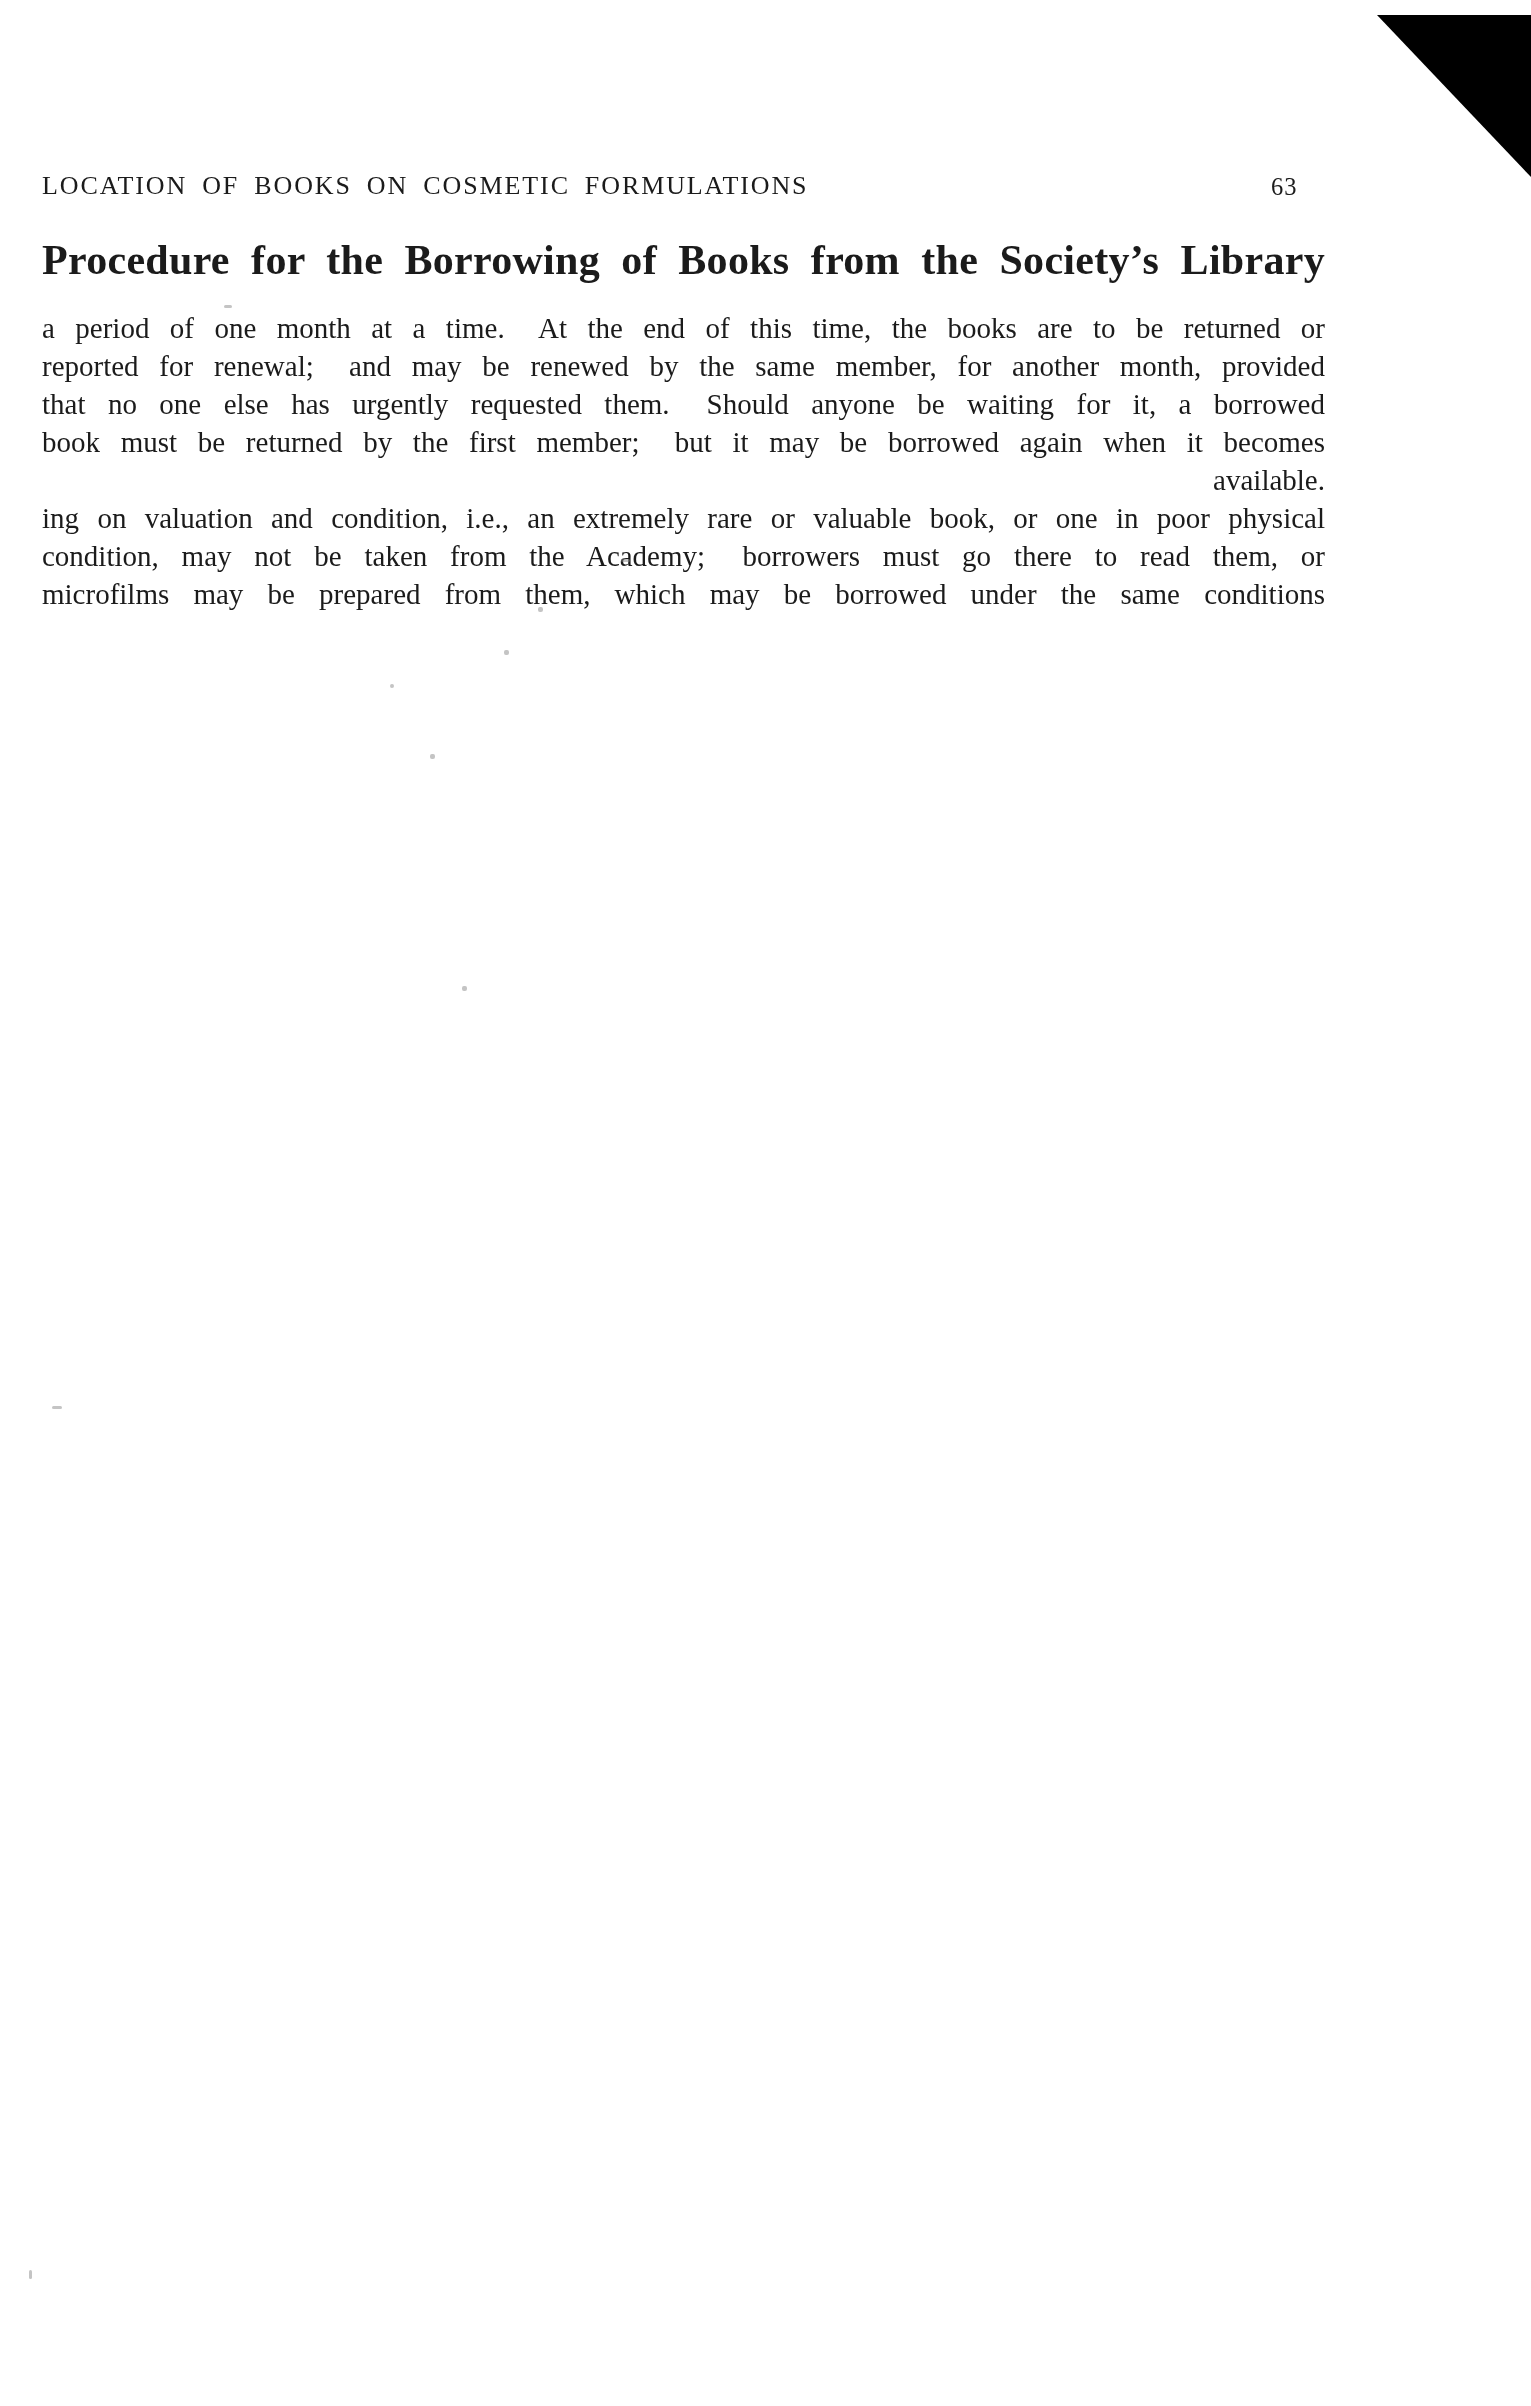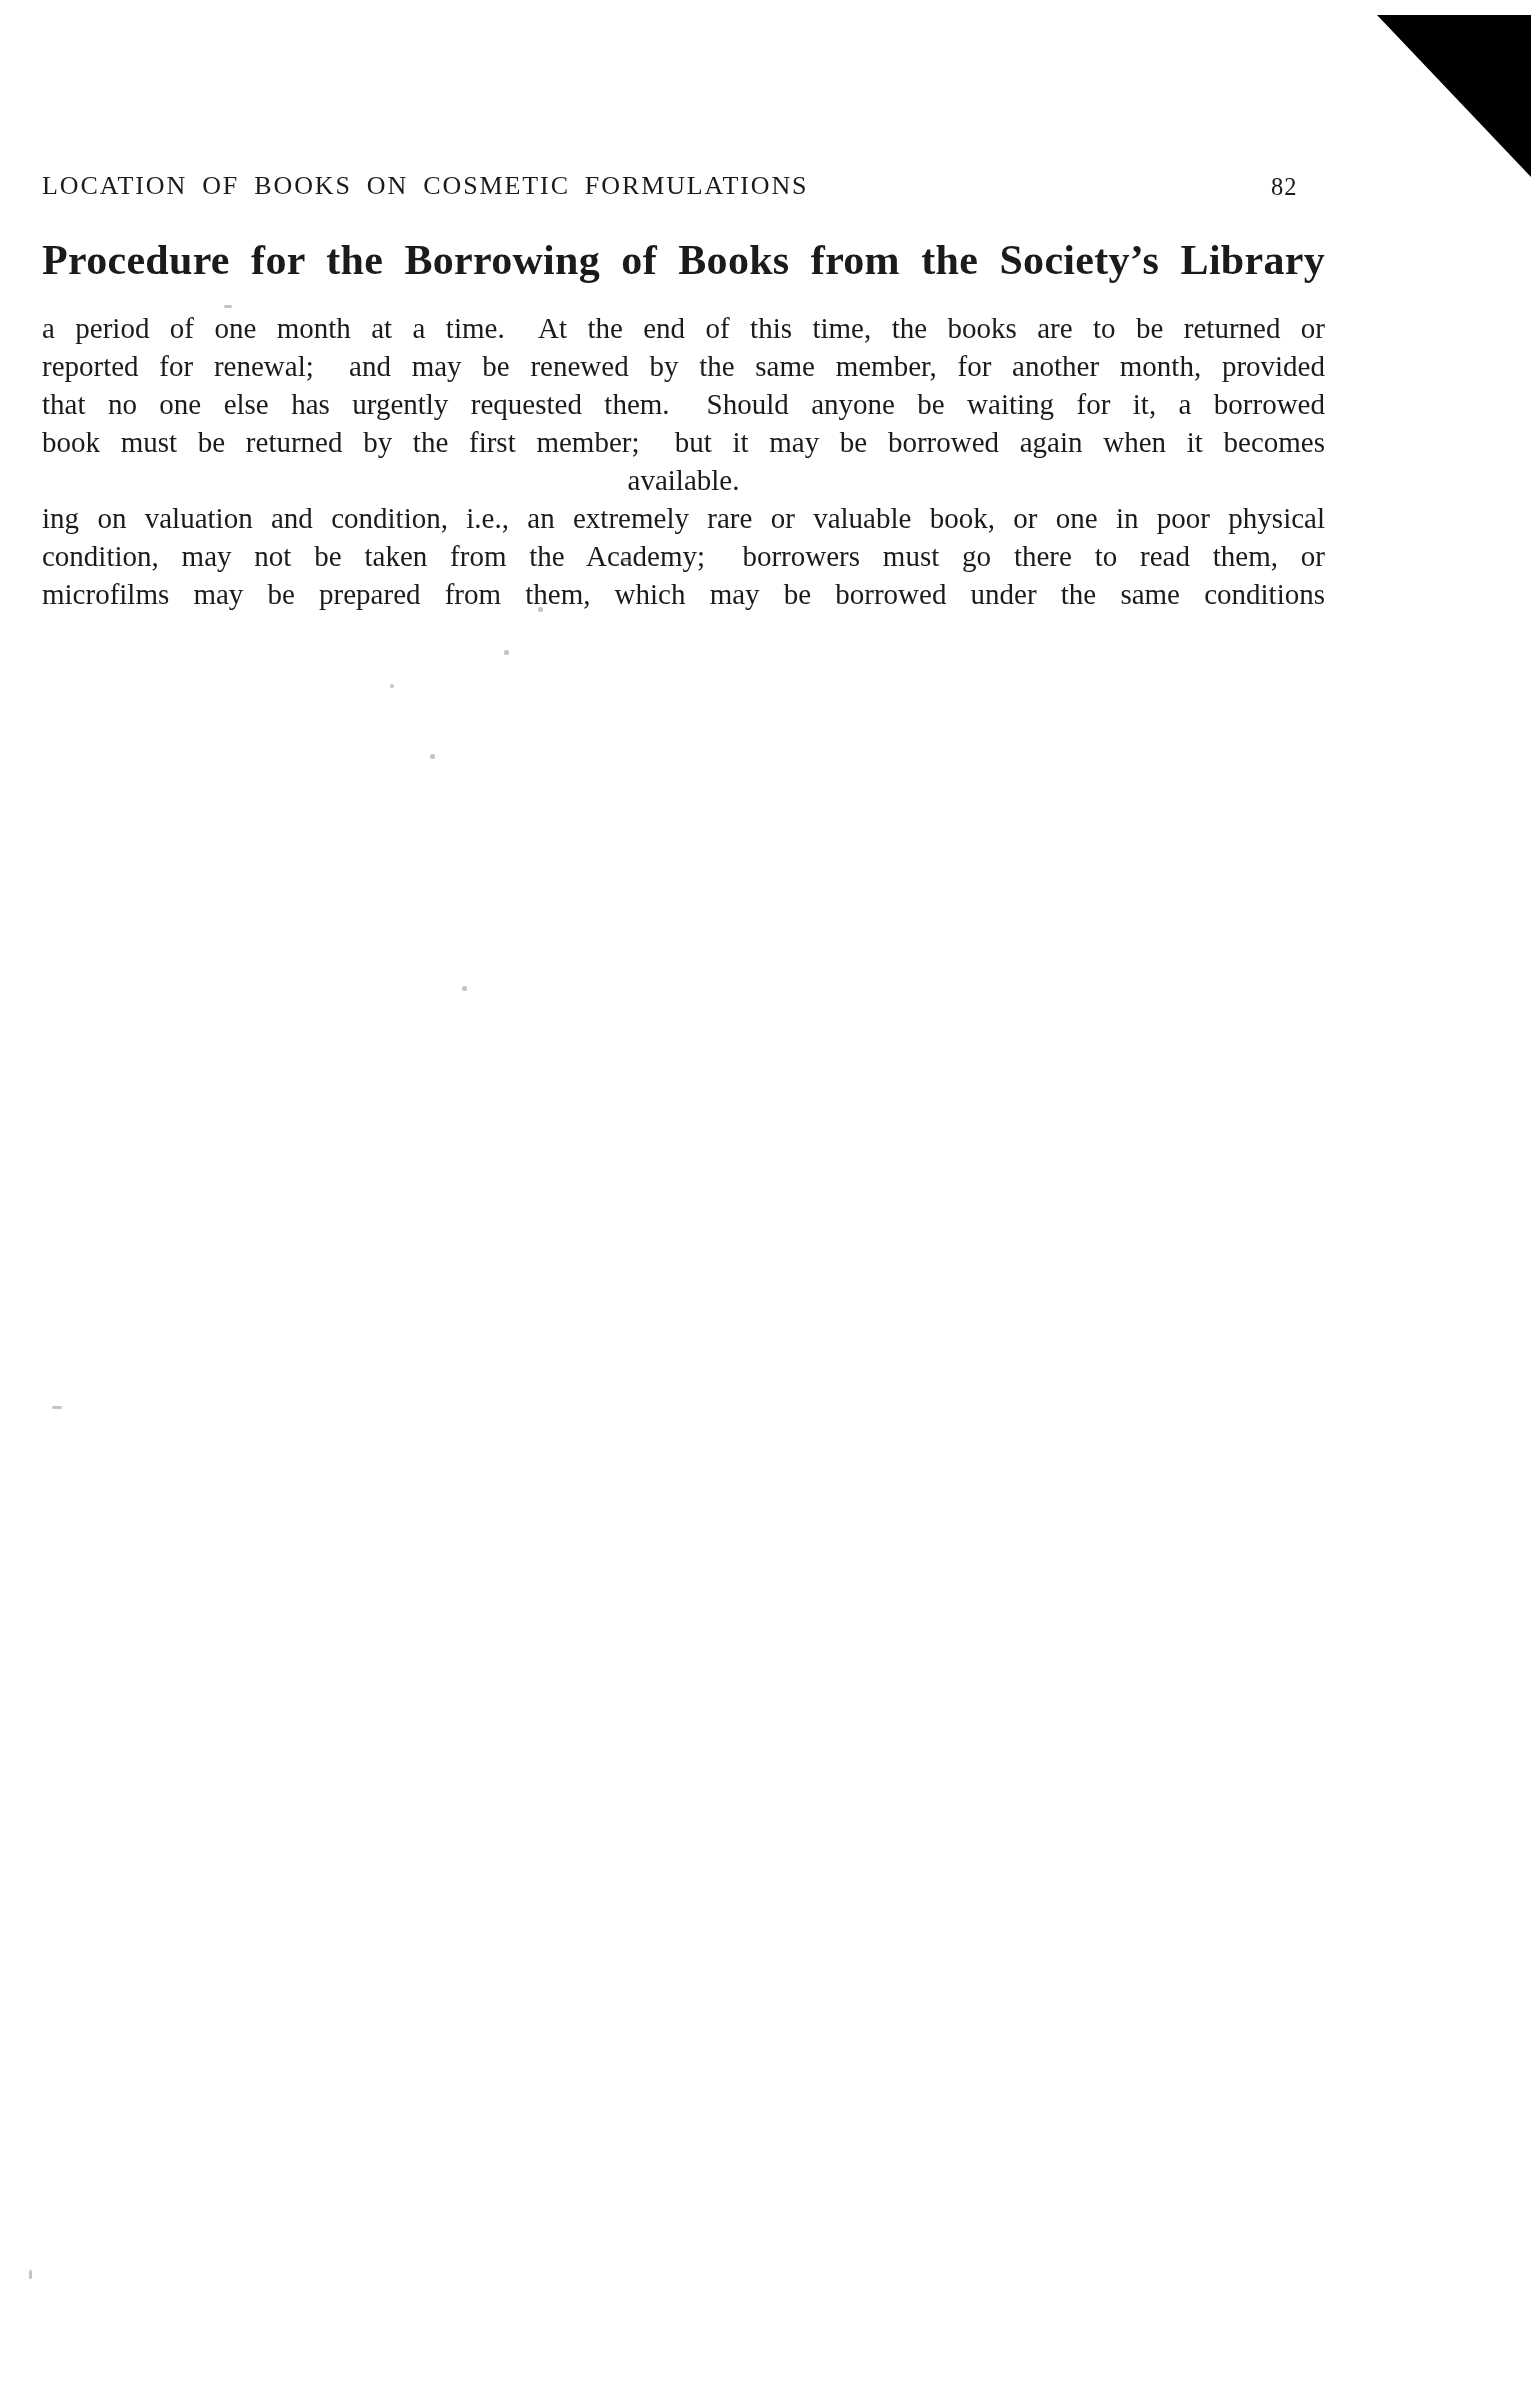--- a/index.html
+++ b/index.html
@@ -76,42 +76,42 @@
   .para { margin: 0; padding: 0; }
 
   .line {
     display: block;
     text-align: justify;
     text-align-last: justify;
     white-space: normal;
   }
   .line.indent { padding-left: 55px; }
   .line.last {
-    text-align: center;
+    text-align: right;
     text-align-last: auto;
   }
 
   
   .speck {
     position: absolute;
     background: #8a8a8a;
     opacity: 0.5;
     border-radius: 1.9px;
   }
 </style>
 </head>
 <body style="background: rgb(255, 255, 255); color: rgb(27, 27, 27);">
 
 <div class="corner-fold" style="background: rgb(0, 0, 0);"></div>
 
 <div class="running-header">
   <span>LOCATION OF BOOKS ON COSMETIC FORMULATIONS</span>
 </div>
 
-<div class="page-number">82</div>
+<div class="page-number">63</div>
 
 <h1 class="heading">Procedure for the Borrowing of Books from the Society’s Library</h1>
 
 <div class="body-text">
   <p class="para">
     <span class="line">a period of one month at a time.  At the end of this time, the books are to be returned or</span>
     <span class="line">reported for renewal;  and may be renewed by the same member, for another month, provided</span>
     <span class="line">that no one else has urgently requested them.  Should anyone be waiting for it, a borrowed</span>
     <span class="line">book must be returned by the first member;  but it may be borrowed again when it becomes</span>
     <span class="line last">available.</span>

